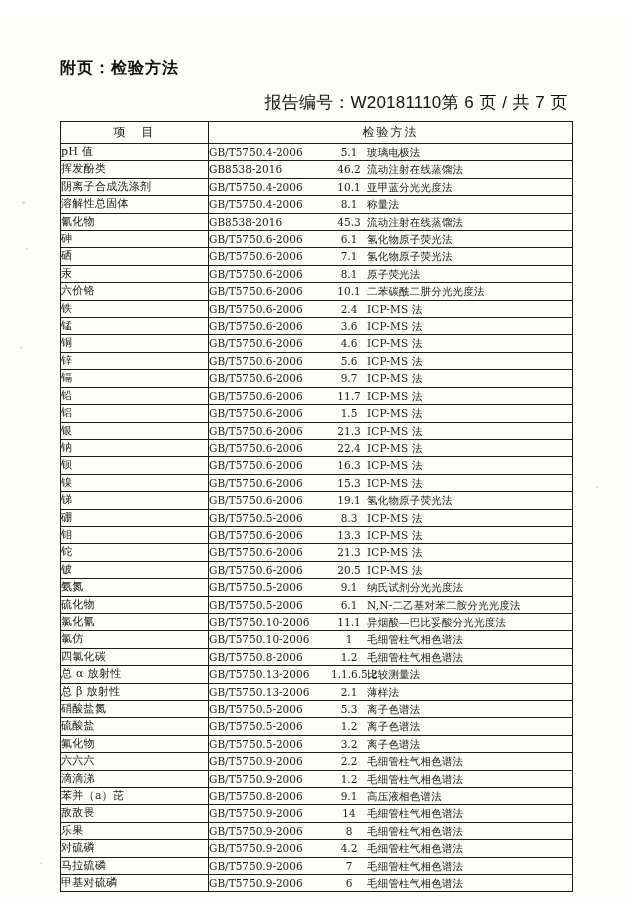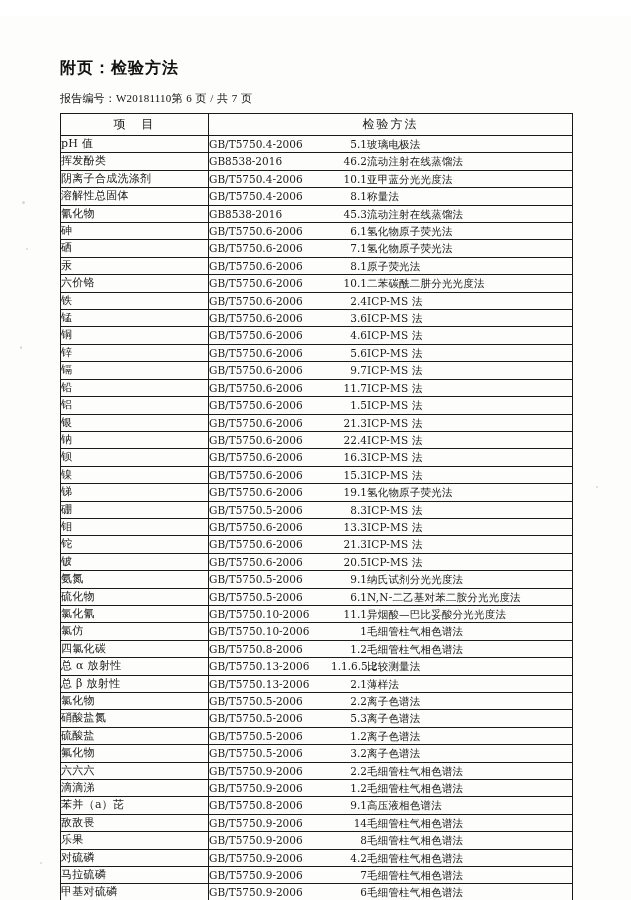--- a/index.html
+++ b/index.html
@@ -39,24 +39,24 @@
   .doc-title {
     font-family: "DejaVu Serif", "Liberation Serif", serif;
     font-size: 16px;
     font-weight: bold;
     letter-spacing: 1px;
     margin: 0 0 12px 0;
     color: #111;
   }
   .meta-row {
     display: flex;
-    justify-content: flex-start;
+    justify-content: flex-end;
     align-items: flex-end;
-    font-family: Liberation Serif, serif;
-    font-size: 11px;
+    font-family: Liberation Sans, sans-serif;
+    font-size: 17px;
     margin-bottom: 7px;
     color: #111;
   }
   .meta-left { letter-spacing: .2px; }
   .meta-right { letter-spacing: .5px; padding-right: 4px;}
   table.report {
     border-collapse: collapse;
     width: 512px;
     table-layout: fixed;
     font-family: "DejaVu Serif", "Liberation Serif", serif;
@@ -92,21 +92,21 @@
     position: relative;
   }
   .m-std {
     display: inline-block;
     width: 122px;
     letter-spacing: 0;
   }
   .m-num {
     display: inline-block;
     width: 36px;
-    text-align: right;
+    text-align: center;
   }
   .m-name {
     display: inline-block;
     letter-spacing: .2px;
   }
 </style>
 </head>
 <body>
 
 <div class="page">
@@ -260,24 +260,20 @@
           </tr>
           <tr>
             <td class="item">总 α 放射性</td>
             <td class="method"><span class="m-std">GB/T5750.13-2006</span><span class="m-num">1.1.6.5.2</span><span class="m-name">比较测量法</span></td>
           </tr>
           <tr>
             <td class="item">总 β 放射性</td>
             <td class="method"><span class="m-std">GB/T5750.13-2006</span><span class="m-num">2.1</span><span class="m-name">薄样法</span></td>
           </tr>
           <tr>
-            <td class="item">氯化物</td>
-            <td class="method"><span class="m-std">GB/T5750.5-2006</span><span class="m-num">2.2</span><span class="m-name">离子色谱法</span></td>
-          </tr>
-          <tr>
             <td class="item">硝酸盐氮</td>
             <td class="method"><span class="m-std">GB/T5750.5-2006</span><span class="m-num">5.3</span><span class="m-name">离子色谱法</span></td>
           </tr>
           <tr>
             <td class="item">硫酸盐</td>
             <td class="method"><span class="m-std">GB/T5750.5-2006</span><span class="m-num">1.2</span><span class="m-name">离子色谱法</span></td>
           </tr>
           <tr>
             <td class="item">氟化物</td>
             <td class="method"><span class="m-std">GB/T5750.5-2006</span><span class="m-num">3.2</span><span class="m-name">离子色谱法</span></td>

